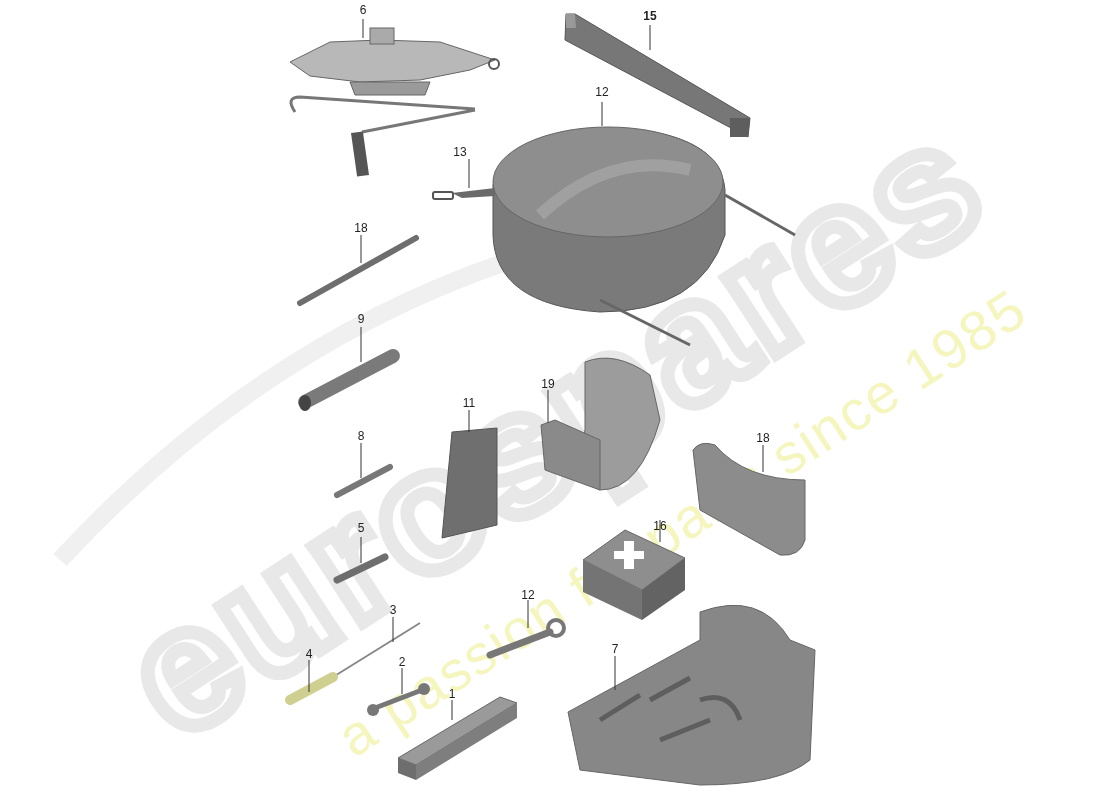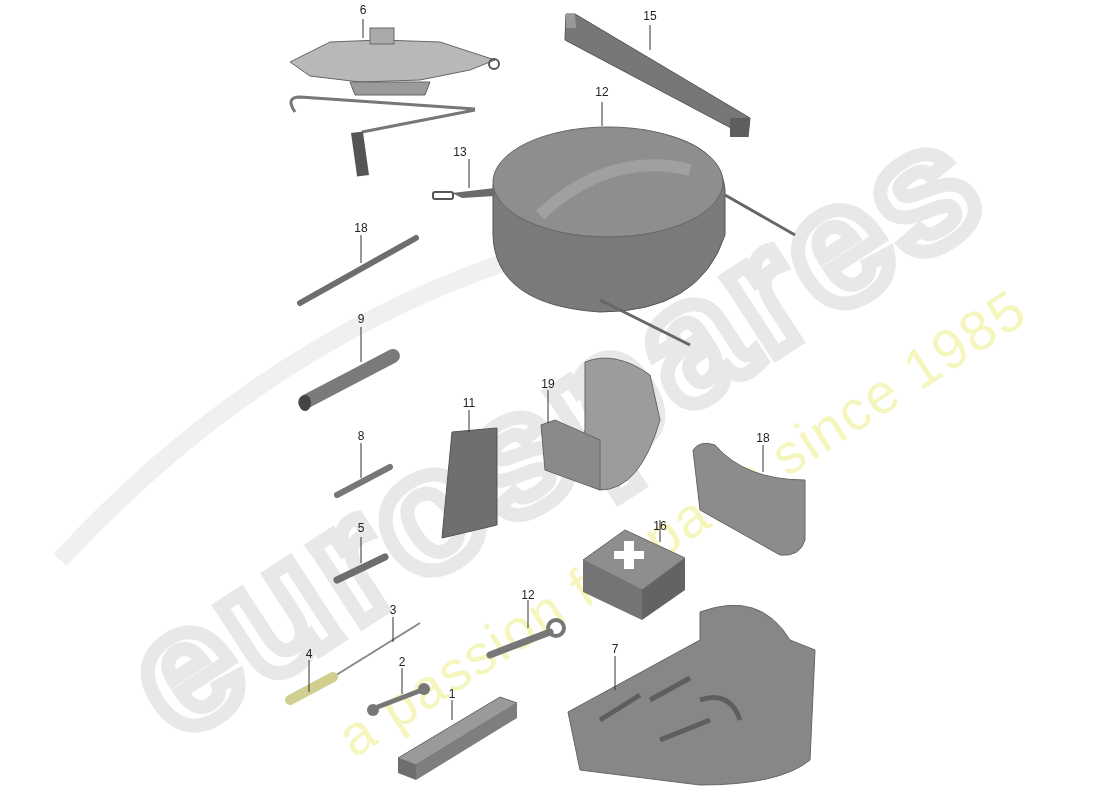--- a/index.html
+++ b/index.html
@@ -124,21 +124,21 @@
     <line x1="393" y1="617" x2="393" y2="642"></line>
     <line x1="309" y1="660" x2="309" y2="692"></line>
     <line x1="402" y1="668" x2="402" y2="694"></line>
     <line x1="452" y1="700" x2="452" y2="720"></line>
     <line x1="615" y1="656" x2="615" y2="690"></line>
   </g>
 </svg>
 </div>
 
 <div class="callout" style="left:363px;top:4px;">6</div>
-<div class="callout" style="left:650px;top:10px;">15</div>
+<div class="callout" style="left:650px;top:10px;font-weight:bold;">15</div>
 <div class="callout" style="left:602px;top:86px;">12</div>
 <div class="callout" style="left:460px;top:146px;">13</div>
 <div class="callout" style="left:361px;top:222px;">18</div>
 <div class="callout" style="left:361px;top:313px;">9</div>
 <div class="callout" style="left:361px;top:430px;">8</div>
 <div class="callout" style="left:361px;top:522px;">5</div>
 <div class="callout" style="left:469px;top:397px;">11</div>
 <div class="callout" style="left:548px;top:378px;">19</div>
 <div class="callout" style="left:763px;top:432px;">18</div>
 <div class="callout" style="left:660px;top:520px;">16</div>

